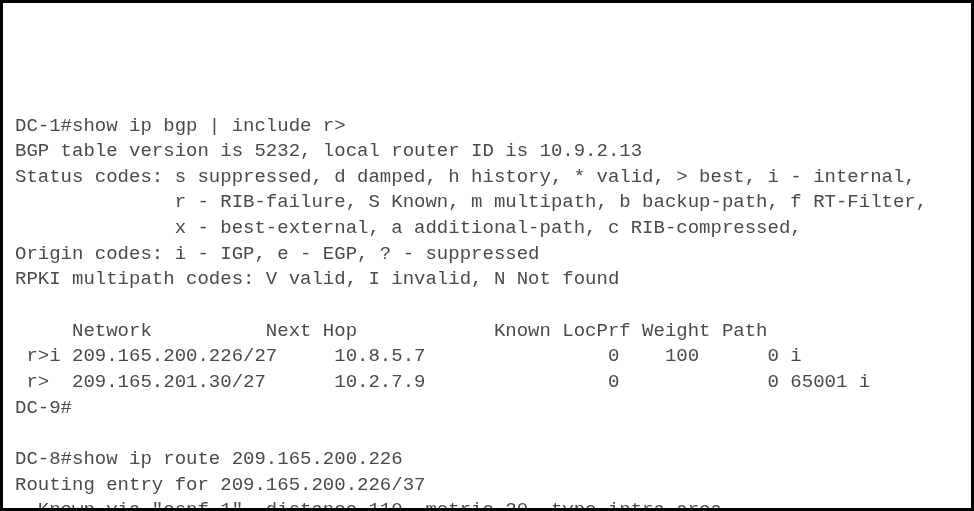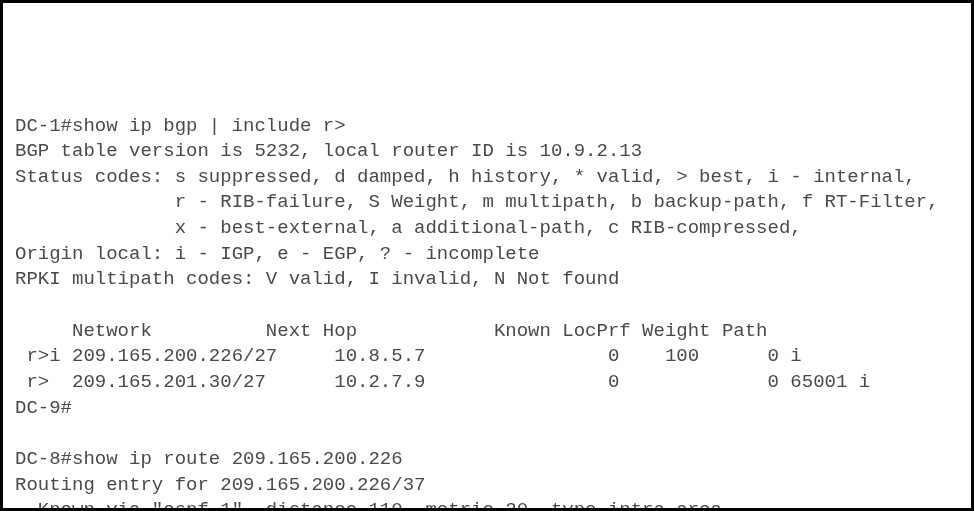--- a/index.html
+++ b/index.html
@@ -25,23 +25,23 @@
     }
   </style>
 </head>
 <body>
 
 
 
 <div class="terminal-output"><span>DC-1#show ip bgp | include r&gt;</span>
 <span>BGP table version is 5232, local router ID is 10.9.2.13</span>
 <span>Status codes: s suppressed, d damped, h history, * valid, &gt; best, i - internal,</span>
-<span>              r - RIB-failure, S Weight, m multipath, b backup-path, f RT-Filter,</span>
+<span>              r - RIB-failure, S Known, m multipath, b backup-path, f RT-Filter,</span>
 <span>              x - best-external, a additional-path, c RIB-compressed,</span>
-<span>Origin local: i - IGP, e - EGP, ? - incomplete</span>
+<span>Origin codes: i - IGP, e - EGP, ? - suppressed</span>
 <span>RPKI multipath codes: V valid, I invalid, N Not found</span>
 <span> </span>
 <span>     Network          Next Hop            Known LocPrf Weight Path</span>
 <span> r&gt;i 209.165.200.226/27     10.8.5.7                0    100      0 i</span>
 <span> r&gt;  209.165.201.30/27      10.2.7.9                0             0 65001 i</span>
 <span>DC-9#</span>
 <span> </span>
 <span>DC-8#show ip route 209.165.200.226</span>
 <span>Routing entry for 209.165.200.226/37</span>
 <span>  Known via "ospf 1", distance 110, metric 20, type intra area</span>

